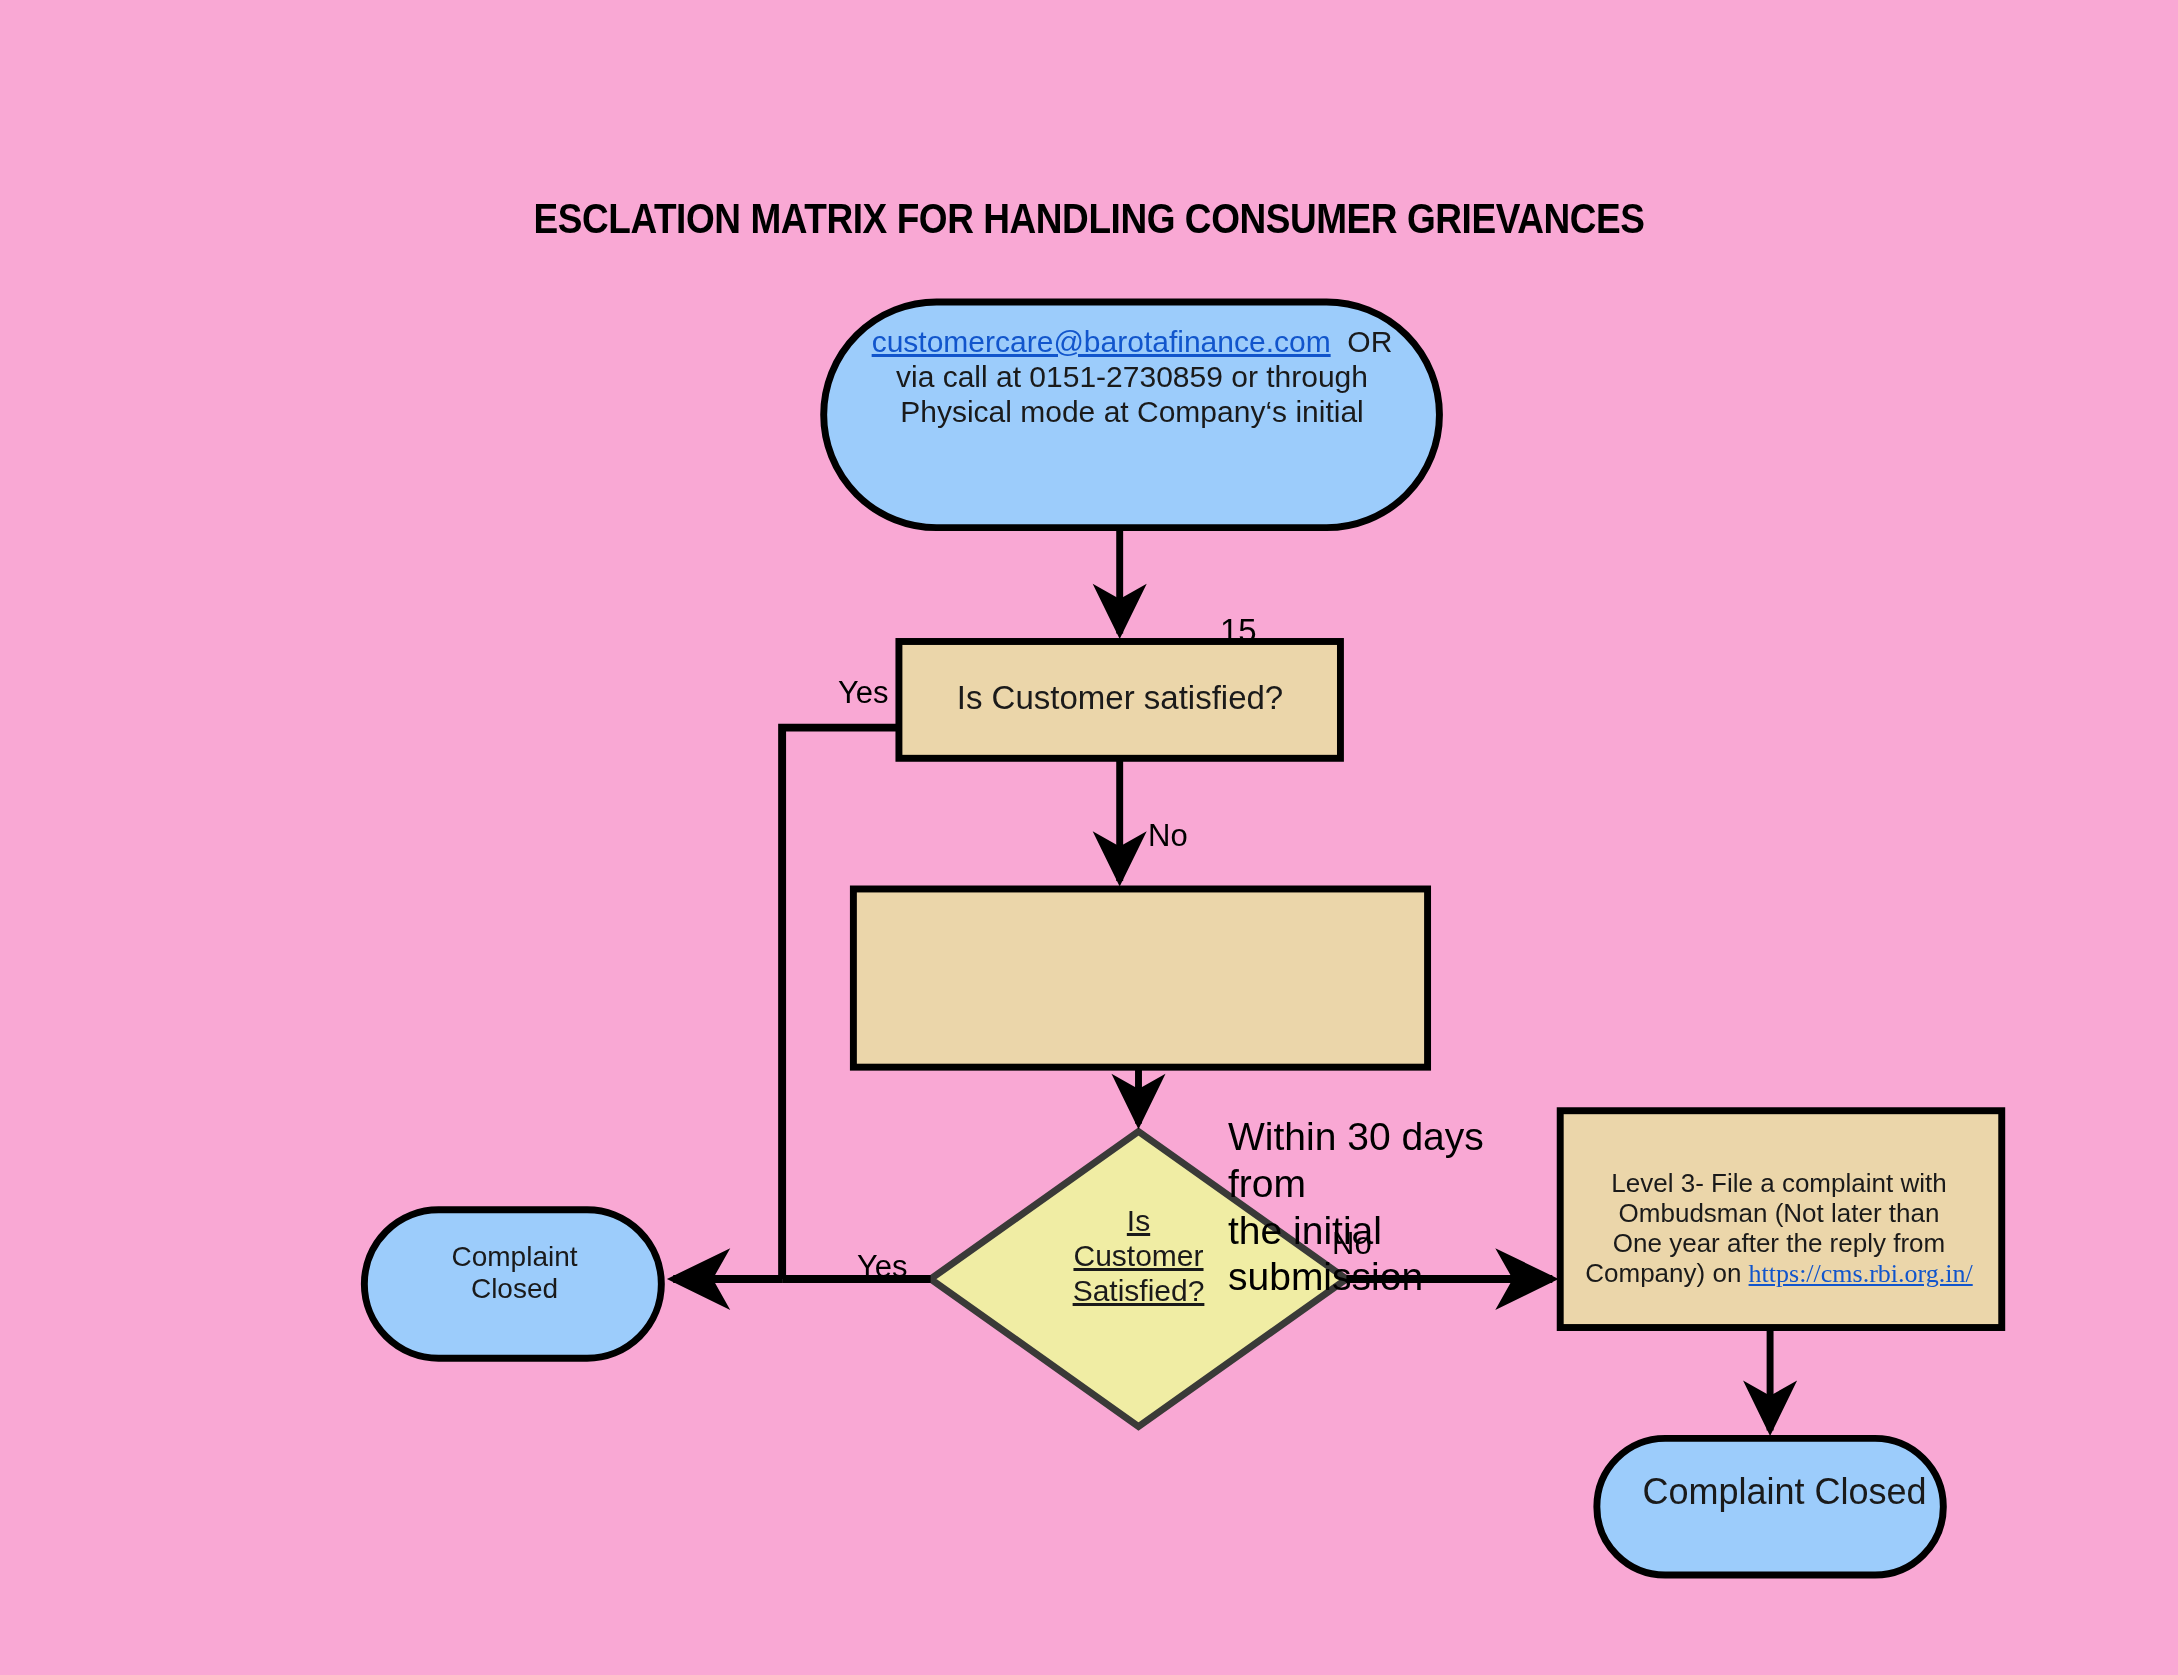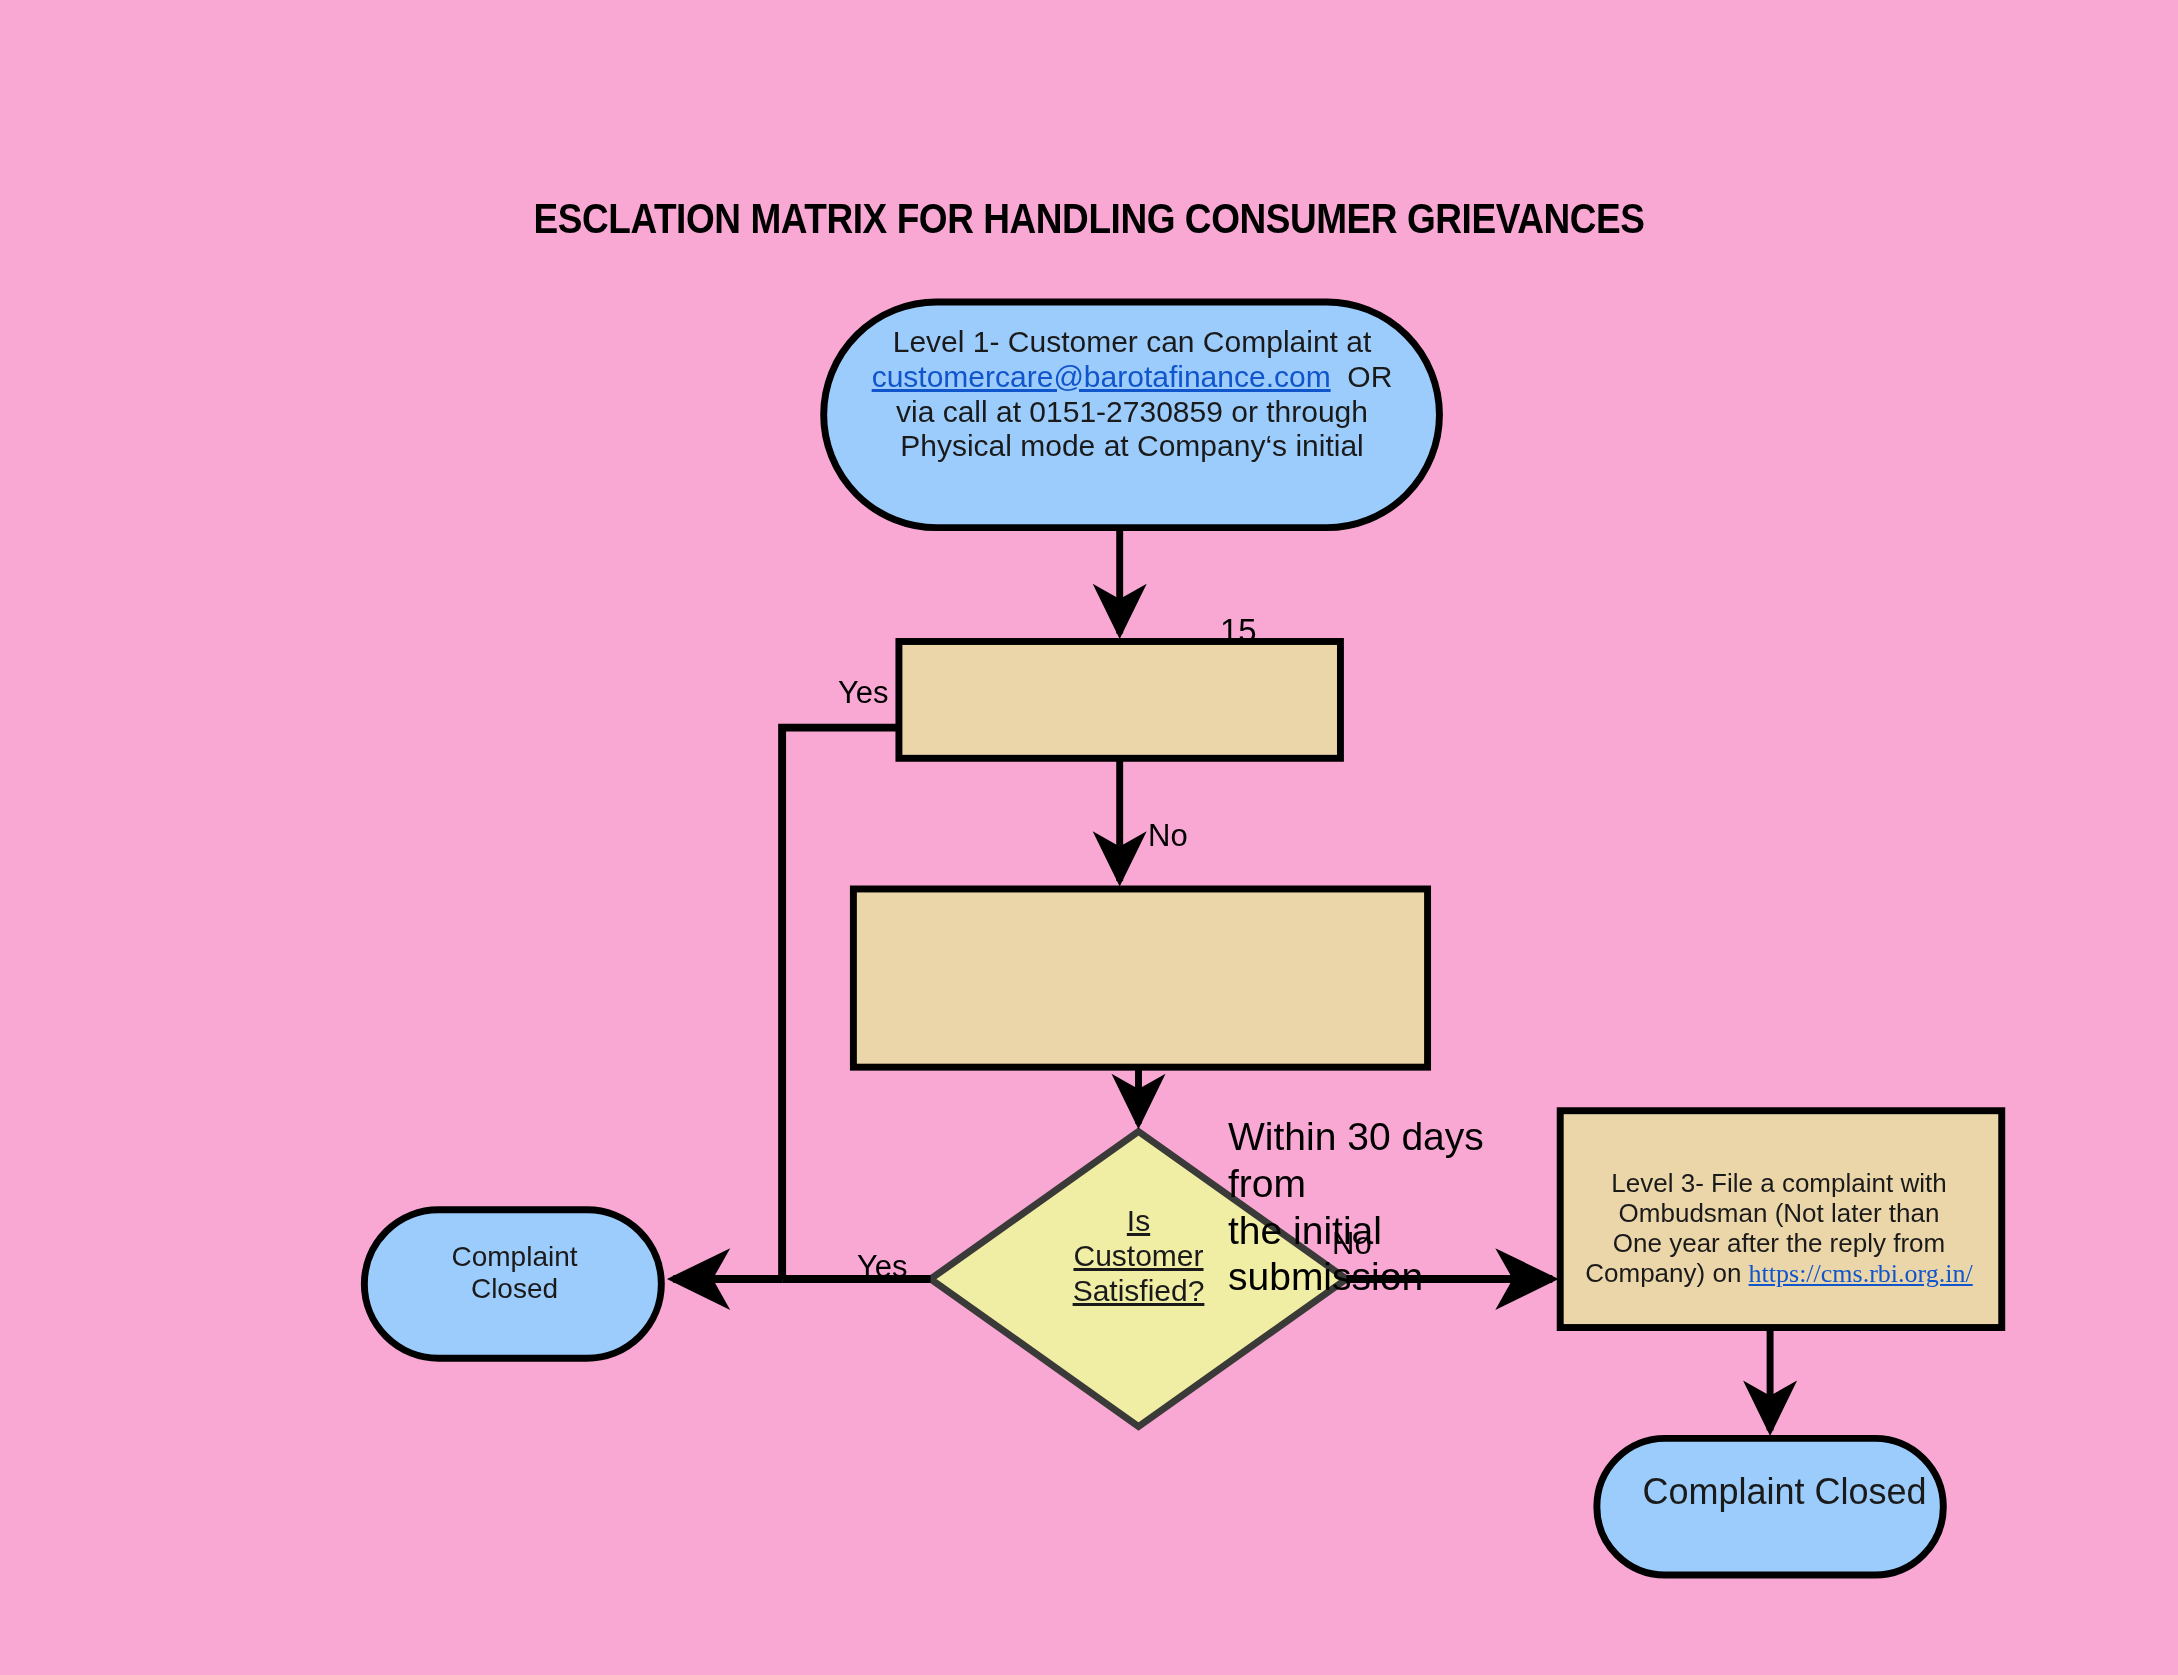--- a/index.html
+++ b/index.html
@@ -117,26 +117,28 @@
     <line x1="1150" y1="1078" x2="1150" y2="1135" stroke="#000000" stroke-width="7" marker-end="url(#arrowBlack)"></line>
 
     <line x1="940" y1="1292" x2="790" y2="1292" stroke="#000000" stroke-width="8"></line>
 
     <line x1="1360" y1="1292" x2="1568" y2="1292" stroke="#000000" stroke-width="8" marker-end="url(#arrowBlack)"></line>
 
     <line x1="1788" y1="1341" x2="1788" y2="1445" stroke="#000000" stroke-width="7" marker-end="url(#arrowBlack)"></line>
   </svg>
 
   <div class="node-text" id="t-level1">
-    <span class="ln">Level 1- Customer can Complaint at</span>
     <span class="ln"><a class="lnk" href="#">customercare@barotafinance.com</a>&nbsp; OR</span>
     <span class="ln">via call at 0151-2730859 or through</span>
     <span class="ln">Physical mode at Company‘s initial</span>
   </div>
 
+  <div class="node-text" id="t-dec1">
+    <span class="ln">Is Customer satisfied?</span>
+  </div>
 
 
   <div class="node-text" id="t-dec2">
     <span class="ln">Is</span>
     <span class="ln">Customer</span>
     <span class="ln">Satisfied?</span>
   </div>
 
   <div class="node-text" id="t-level3">
     <span class="ln">Level 3- File a complaint with</span>

